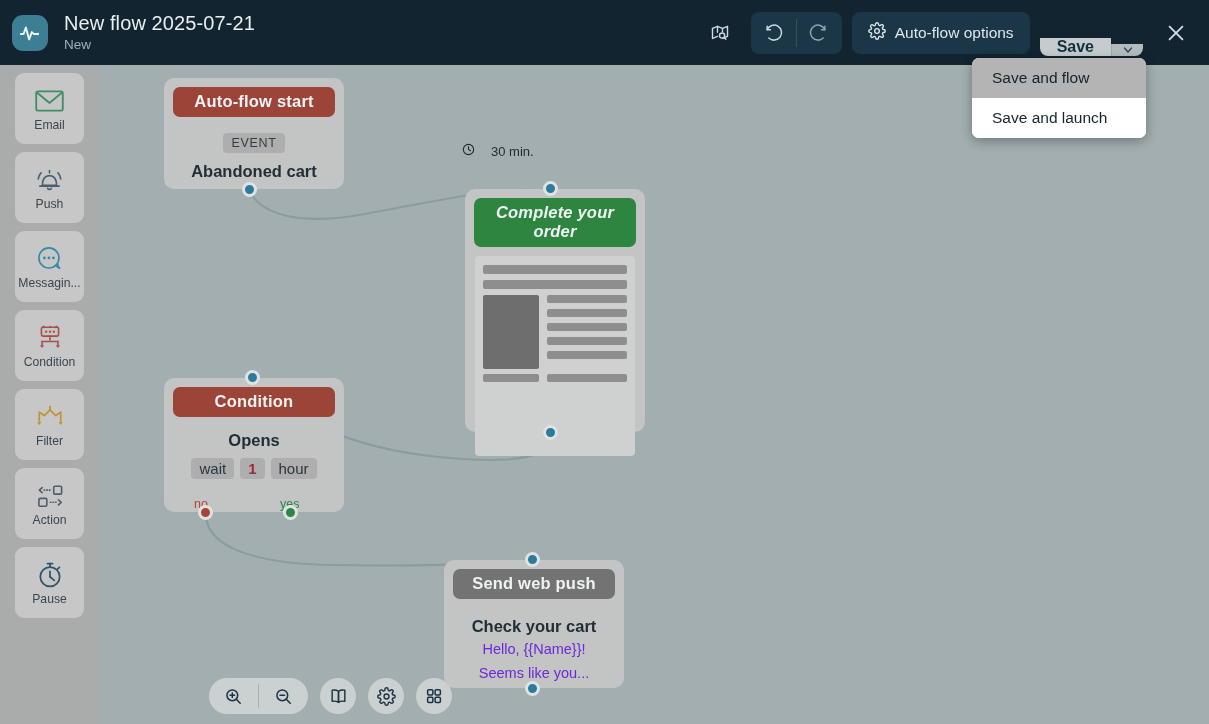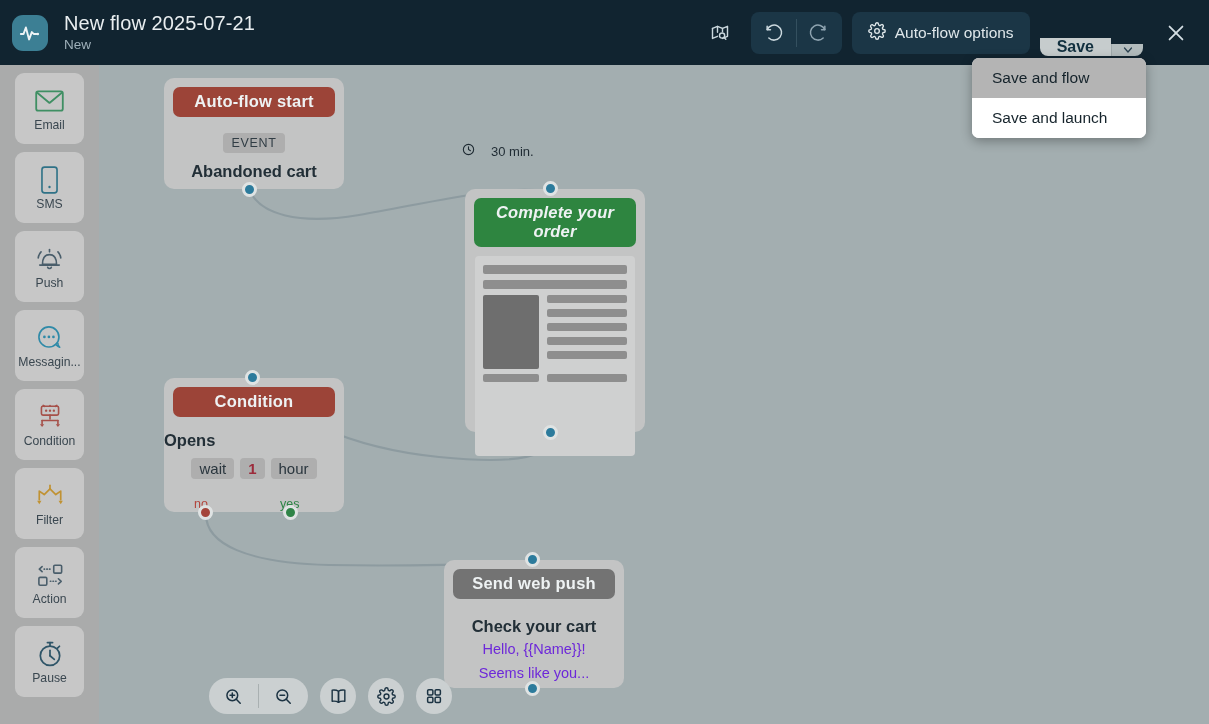--- a/index.html
+++ b/index.html
@@ -152,21 +152,21 @@
   .pb-s { width: 56px; } .pb-l { flex: 1; }
 
   .delay-tag {
     position: absolute; left: 363px; top: 78px;
     display: flex; align-items: center; gap: 16px;
     font-size: 13px; color: #1f2b33; white-space: nowrap;
   }
 
   
   #n-cond { left: 65px; top: 313px; width: 180px; height: 134px; }
-  .cond-title { font-size: 16.5px; font-weight: 700; color: #222f37; margin-top: 14px; }
+  .cond-title { text-align: center; font-size: 16.5px; font-weight: 700; color: #222f37; margin-top: 14px; }
   .chips { display: flex; justify-content: center; align-items: center; gap: 6px; margin-top: 8px; }
   .chip { background: #aeaeae; border-radius: 4px; padding: 2px 8px; font-size: 15px; color: #2a363e; }
   .chip-num { color: #9c2b3b; font-weight: 700; }
   .branch-row { position: absolute; left: 0; bottom: 15px; width: 100%; }
   .branch-lbl { position: absolute; font-size: 12.5px; }
   .lbl-no { left: 30px; color: #b2453c; }
   .lbl-yes { left: 116px; color: #2e8547; }
 
   
   #n-push { left: 345px; top: 495px; width: 180px; height: 128px; }
@@ -276,29 +276,20 @@
     <div class="side-item">
       <div class="side-ico">
         <svg width="29" height="22" viewBox="0 0 24 18" fill="none" stroke="#3f8f63" stroke-width="1.5" stroke-linejoin="round">
             <rect x="1" y="1" width="22" height="16" rx="1.6"></rect>
             <path d="m1.6 2 10.4 8.6L22.4 2"></path>
           </svg>
       </div>
       <div class="side-label">Email</div>
     </div>
 
-    <div class="side-item">
-      <div class="side-ico">
-        <svg width="19" height="28" viewBox="0 0 16 26" fill="none" stroke="#2f7287" stroke-width="1.5">
-          <rect x="1" y="1" width="14" height="24" rx="2.4"></rect>
-            <circle cx="8" cy="19.5" r="1.1" fill="#2f7287" stroke="none"></circle>
-          </svg>
-      </div>
-      <div class="side-label">SMS</div>
-    </div>
 
     <div class="side-item">
       <div class="side-ico">
         <svg width="29" height="26" viewBox="0 0 26 24" fill="none" stroke="#4a5e6b" stroke-width="1.5" stroke-linecap="round" stroke-linejoin="round">
           <path d="M6.5 17c0-5 1.6-9 6.5-9s6.5 4 6.5 9z"></path>
             <path d="M4 17.6h18"></path>
           <path d="M11.3 19.6a1.8 1.8 0 0 0 3.4 0"></path>
           <path d="M5.2 5.4A9.6 9.6 0 0 0 2.6 11"></path>
             <path d="M20.8 5.4A9.6 9.6 0 0 1 23.4 11"></path>
           <path d="M13 5.4V3.2"></path>

